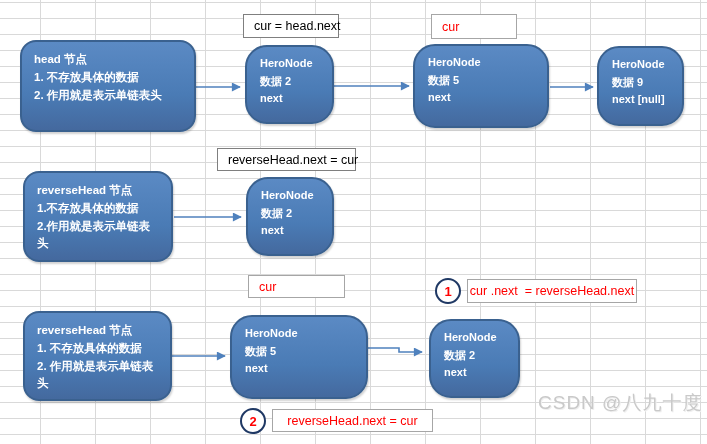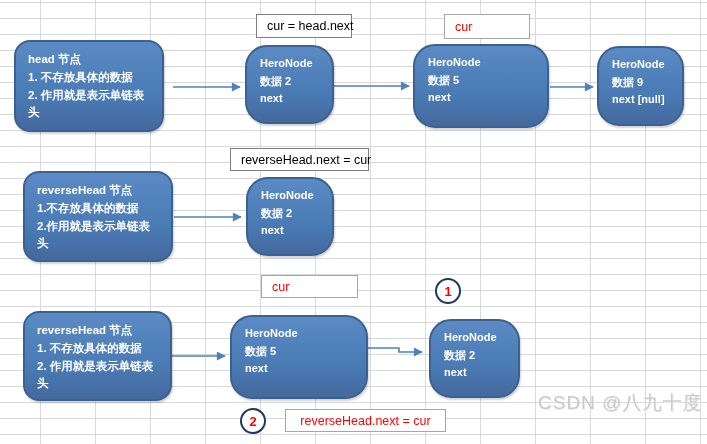--- a/index.html
+++ b/index.html
@@ -18,21 +18,21 @@
     border:2px solid var(--node-border,#3a618f);
     color:#ffffff;white-space:pre-line;
     box-shadow:1px 2px 2px rgba(0,0,0,0.18);
   }
   .note{border-radius:16px;font-size:11.5px;line-height:1.55;padding:9px 10px 4px 12px;}
   .hero{border-radius:22px;font-size:11px;line-height:1.6;padding:8px 6px 4px 13px;font-weight:600;}
   .note{font-weight:600;}
   .label-box{
     position:absolute;box-sizing:border-box;background:#ffffff;
     border:1px solid #a6a6a6;color:#000;font-size:12.5px;
-    display:flex;align-items:center;padding:0 10px;white-space:pre;margin-left:13px;
+    display:flex;align-items:center;padding:0 10px;white-space:pre;
   }
   .label-box.dark-border{border-color:#7f7f7f;}
   .label-box.red{color:var(--red-text,#ff0000);font-weight:normal;}
   .label-box.center{justify-content:center;}
   .stepnum{
     position:absolute;box-sizing:border-box;width:26px;height:26px;
     border:2px solid #1f3864;border-radius:50%;background:#fff;
     color:var(--red-text,#ff0000);font-weight:bold;font-size:13px;
     display:flex;align-items:center;justify-content:center;
   }
@@ -71,21 +71,21 @@
     <g>
       <circle class="cross-red" cx="494" cy="89" r="24"></circle>
       <line class="cross-red" x1="477" y1="72" x2="511" y2="106"></line>
       <line class="cross-red" x1="511" y1="72" x2="477" y2="106"></line>
     </g>
   </svg>
 
   <div class="label-box dark-border" style="left:243px;top:14px;width:96px;height:24px;">cur = head.next</div>
   <div class="label-box red" style="left:431px;top:14px;width:86px;height:25px;">cur</div>
 
-  <div class="note" style="left:14px;top:40px;width:150px;height:92px;">head 节点
+  <div class="note" style="left:20px;top:40px;width:176px;height:92px;">head 节点
 1. 不存放具体的数据
 2. 作用就是表示单链表头</div>
   <div class="hero" style="left:245px;top:45px;width:89px;height:79px;">HeroNode
 数据 2
 next</div>
   <div class="hero" style="left:413px;top:44px;width:136px;height:84px;">HeroNode
 数据 5
 next</div>
   <div class="hero" style="left:597px;top:46px;width:87px;height:80px;">HeroNode
 数据 9
@@ -94,20 +94,21 @@
   <div class="label-box dark-border" style="left:217px;top:148px;width:139px;height:23px;">reverseHead.next = cur</div>
   <div class="note" style="left:23px;top:171px;width:150px;height:91px;">reverseHead 节点
 1.不存放具体的数据
 2.作用就是表示单链表头</div>
   <div class="hero" style="left:246px;top:177px;width:88px;height:79px;">HeroNode
 数据 2
 next</div>
 
   <div class="label-box red" style="left:248px;top:275px;width:97px;height:23px;">cur</div>
   <div class="stepnum" style="left:435px;top:278px;">1</div>
+  <div class="label-box red center" style="left:467px;top:279px;width:170px;height:24px;">cur .next  = reverseHead.next</div>
 
   <div class="note" style="left:23px;top:311px;width:149px;height:90px;">reverseHead 节点
 1. 不存放具体的数据
 2. 作用就是表示单链表头</div>
   <div class="hero" style="left:230px;top:315px;width:138px;height:84px;">HeroNode
 数据 5
 next</div>
   <div class="hero" style="left:429px;top:319px;width:91px;height:79px;">HeroNode
 数据 2
 next</div>

